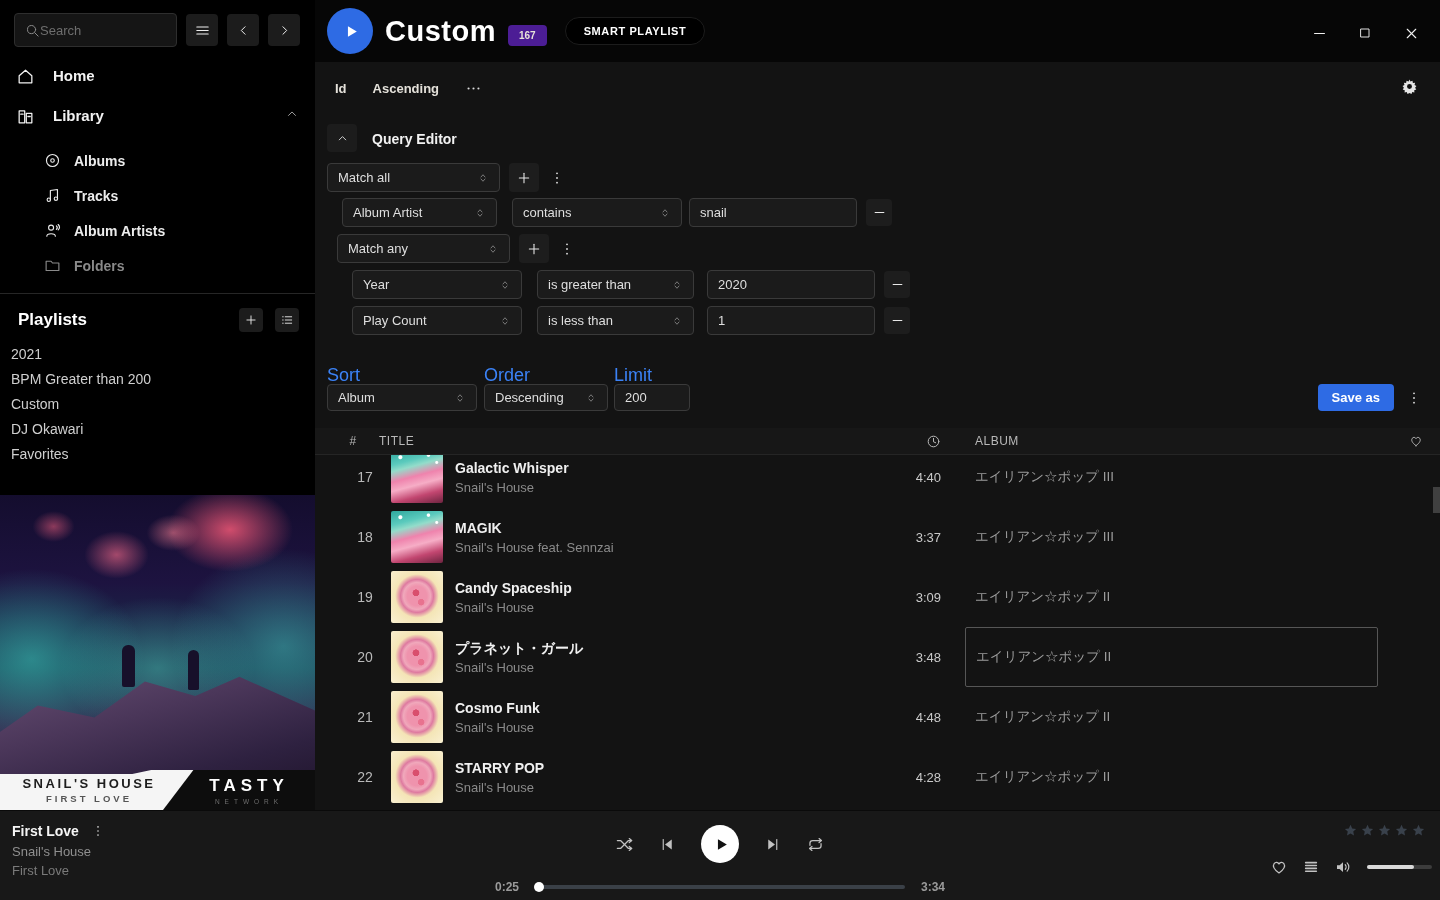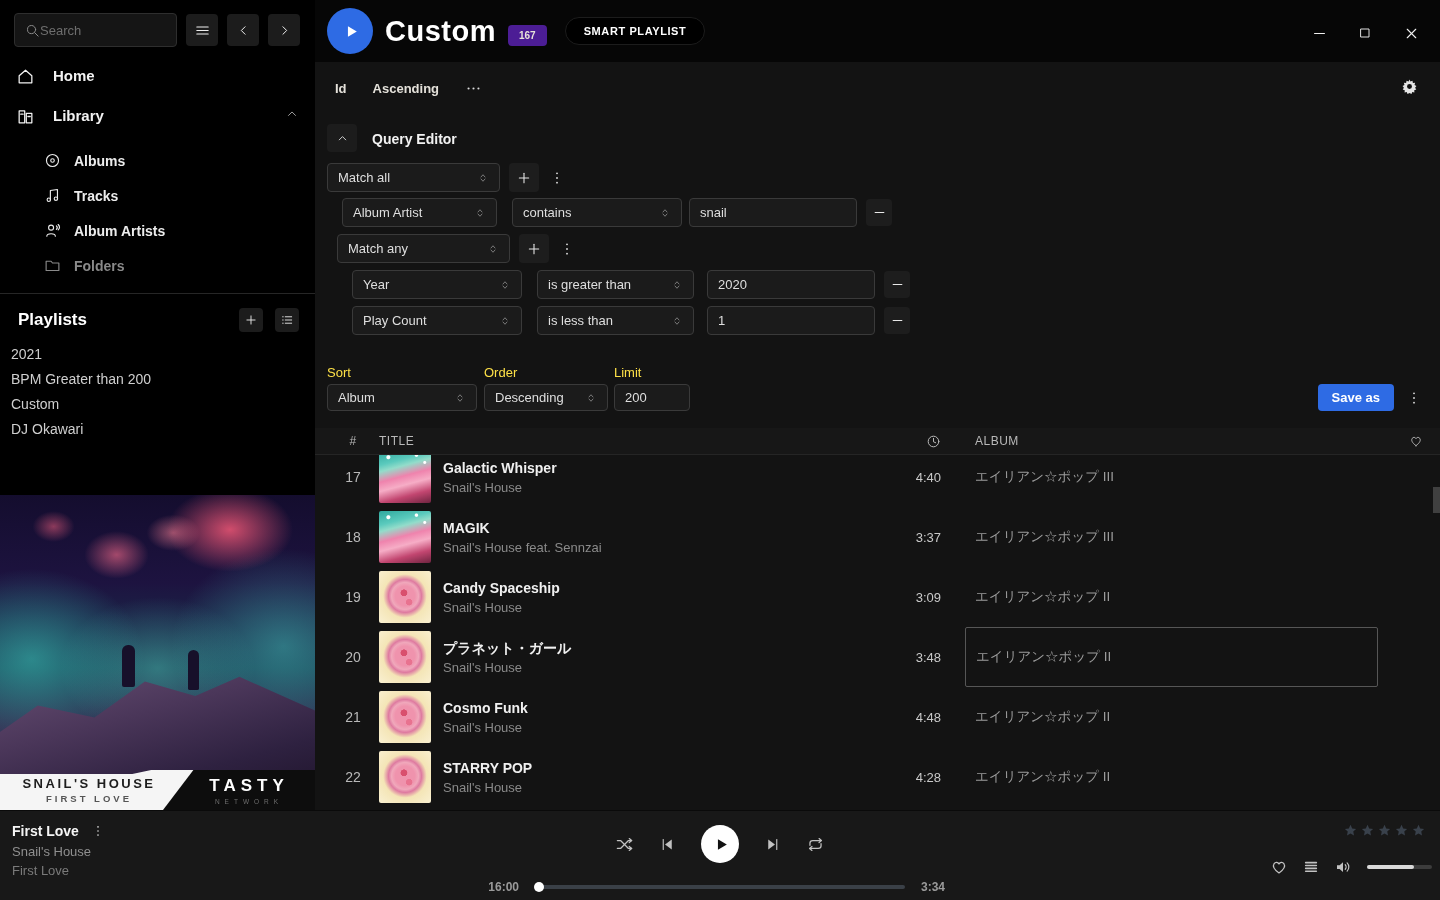--- a/index.html
+++ b/index.html
@@ -68,33 +68,33 @@
   
   .abs { position:absolute; }
   .qe-toggle { left:12px; top:124px; width:30px; height:28px; background:#1c1c1c; border:none; border-radius:4px; color:#e8e8e8; display:flex; align-items:center; justify-content:center; cursor:pointer; }
   .qe-title { left:57px; top:131px; font-size:14px; font-weight:bold; color:#f2f2f2; }
   .select { display:flex; align-items:center; justify-content:space-between; background:#1b1b1b; border:1px solid #3a3a3a; border-radius:4px; height:29px; padding:0 10px; color:#dfdfdf; font-size:13px; cursor:pointer; }
   .select .car { color:#909090; }
   .tinput { background:#1b1b1b; border:1px solid #3a3a3a; border-radius:4px; height:29px; padding:0 10px; color:#dfdfdf; font-size:13px; font-family:inherit; outline:none; }
   .icon-btn { background:#1d1d1d; border:none; border-radius:4px; color:#e8e8e8; display:flex; align-items:center; justify-content:center; cursor:pointer; }
   .kebab { background:transparent; border:none; color:#dcdcdc; cursor:pointer; display:flex; align-items:center; justify-content:center; }
 
-  .srt-label { font-size:13px; color:#fde047; }
+  .srt-label { font-size:18px; color:#3b82f6; }
   .save-btn { background:#2e6be4; color:#fff; border:none; border-radius:4px; height:27px; padding:0 14px; font-size:13px; font-weight:bold; cursor:pointer; }
 
   
   #thead { position:absolute; left:0; top:428px; width:1125px; height:27px; background:#171717; border-bottom:1px solid #252525;
     display:grid; grid-template-columns:52px 1fr 60px 445px 48px; align-items:center; padding-left:12px; color:#b9b9b9; font-size:12px; letter-spacing:.5px; z-index:2; }
   #thead .c-num { text-align:center; }
   #thead .c-time { display:flex; justify-content:flex-end; padding-right:6px; }
   #thead .c-album { padding-left:28px; }
   #thead .c-fav { display:flex; justify-content:center; }
   #tbody { position:absolute; left:0; top:455px; width:1125px; height:355px; overflow:hidden; }
   #rows { position:relative; top:-8px; }
-  .trow { display:grid; grid-template-columns:52px 1fr 60px 445px 48px; align-items:center; height:60px; padding-left:12px; }
+  .trow { display:grid; grid-template-columns:52px 1fr 60px 445px 48px; align-items:center; height:60px; padding-left:24px; }
   .trow .num { text-align:center; color:#b9b9b9; font-size:14px; }
   .tcell-title { display:flex; align-items:center; gap:12px; min-width:0; }
   .art { width:52px; height:52px; border-radius:2px; flex:none; }
   .art-ap3 { background:
     radial-gradient(circle at 18% 12%, #fff 0 1.5px, transparent 2.5px),
     radial-gradient(circle at 72% 8%, #fff 0 1.2px, transparent 2.2px),
     radial-gradient(circle at 88% 22%, #fff 0 1px, transparent 2px),
     linear-gradient(165deg,#2fa89e 0%,#5bcabd 22%,#93dcca 32%,#ef83ad 48%,#f6adc6 62%,#c24670 80%,#6e2440 100%); }
   .art-ap2 { background:
     radial-gradient(circle at 48% 42%, #d94f6e 0 8%, transparent 9%),
@@ -381,20 +381,21 @@
             <use href="#i-listmgr"></use>
           </svg>
         </span>
       </button>
   </div>
   <div style="margin-top:10px;">
     <div class="pl-item">2021</div>
     <div class="pl-item">BPM Greater than 200</div>
     <div class="pl-item">Custom</div>
     <div class="pl-item">DJ Okawari</div>
+    <div class="pl-item">Favorites</div>
   </div>
 
   <div id="cover">
     <div class="cov-bg"></div>
     <div class="fig man"></div>
     <div class="fig woman"></div>
     <div class="cov-rocks"></div>
     <div class="cov-banner"></div>
     <div class="cov-black">
       <span class="cov-label">TASTY</span>
@@ -766,21 +767,21 @@
     <button class="pc-btn">
         <span>
           <svg class="ico" width="19" height="19">
             <use href="#i-repeat"></use>
           </svg>
         </span>
       </button>
   </div>
 
   <div id="progress">
-    <span class="ptime l">16:00</span>
+    <span class="ptime l">0:25</span>
     <div class="pbar">
         <div class="pknob"></div>
       </div>
     <span class="ptime r">3:34</span>
   </div>
 
   <div id="stars">
     <span>
         <svg width="15" height="15" viewBox="0 0 24 24" fill="currentColor">
           <use href="#i-star"></use>

